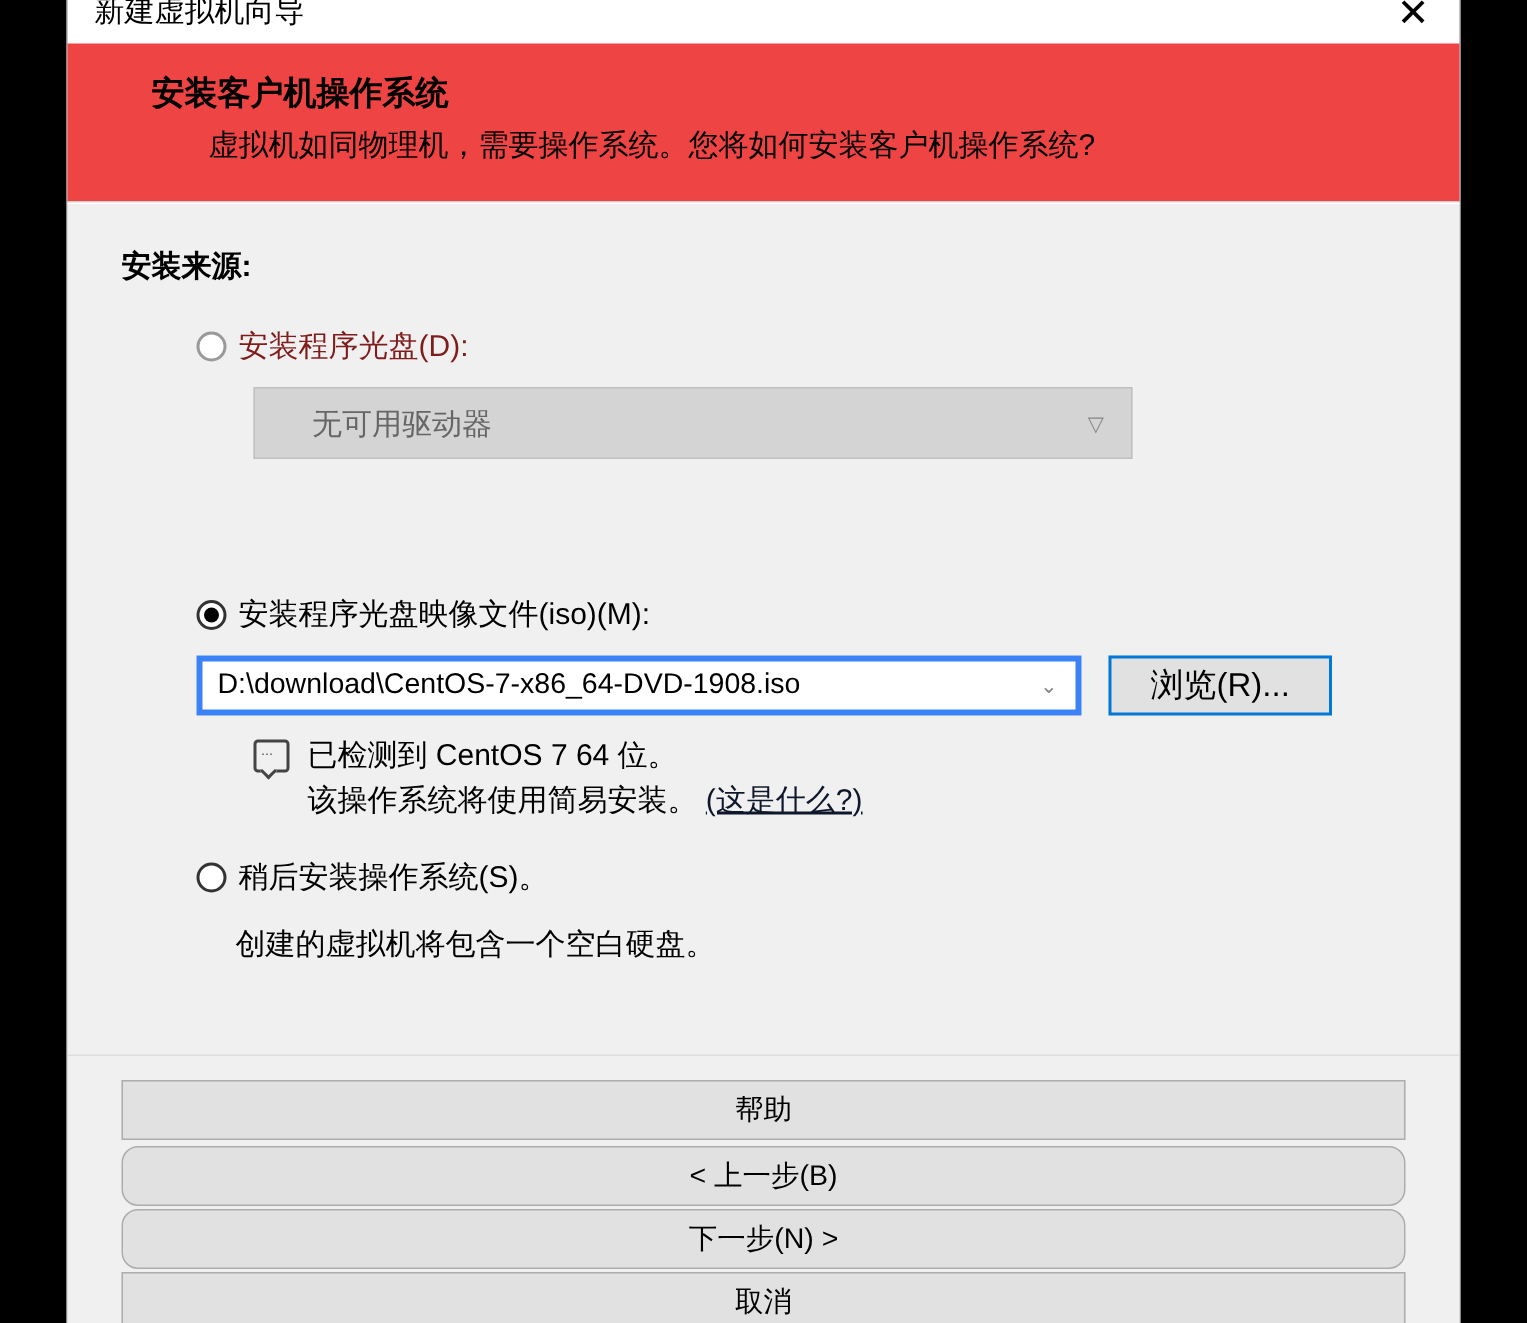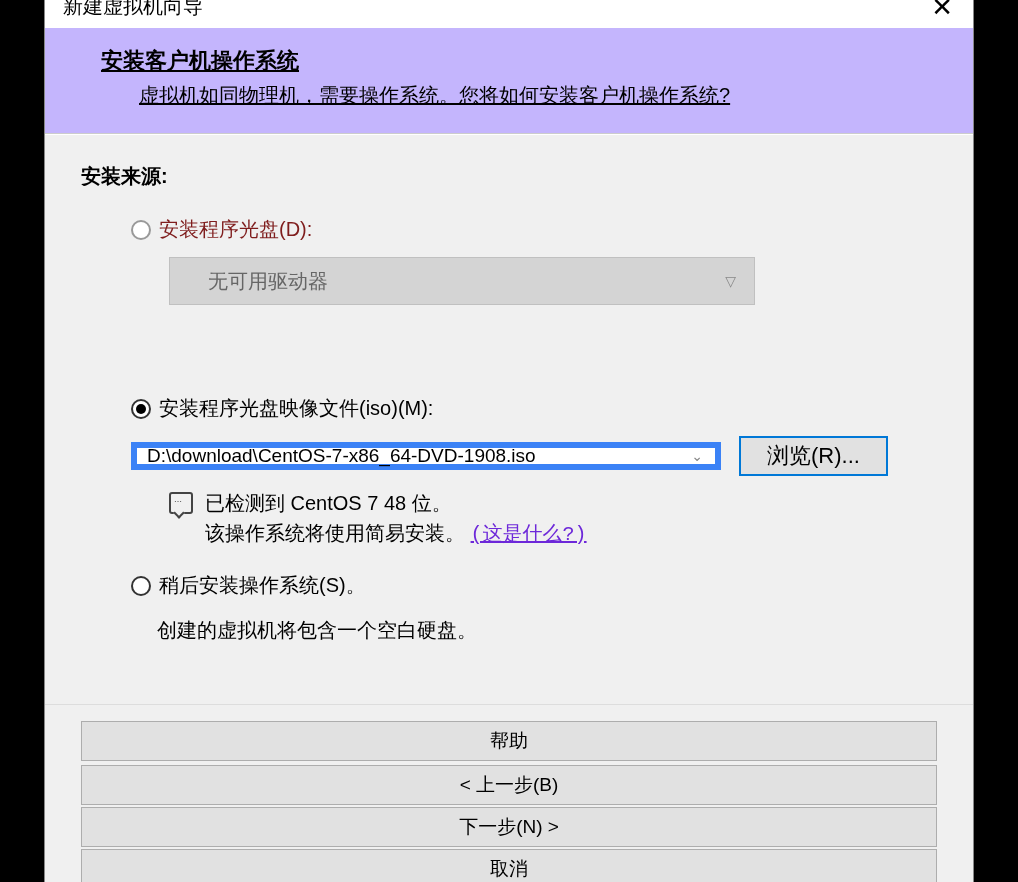--- a/index.html
+++ b/index.html
@@ -31,24 +31,23 @@
       font-size: 20px;
     }
     .close-icon {
       font-size: 26px;
       font-weight: 300;
       cursor: pointer;
       padding: 0 6px;
       line-height: 1;
     }
     .header {
-      background: #c4b5fd;
+      background: #ef4444;
       padding: 18px 40px 24px 60px;
       border-bottom: 1px solid #ccc;
-      text-decoration: underline;
     }
     .header-title {
       font-weight: bold;
       font-size: 22px;
       margin-bottom: 6px;
       margin-left: -4px;
     }
     .header-desc {
       font-size: 20px;
       margin-left: 34px;
@@ -118,22 +117,22 @@
     .iso-row {
       margin-left: 50px;
       display: flex;
       align-items: center;
       gap: 18px;
       margin-bottom: 12px;
       margin-top: 14px;
     }
     .iso-combo {
       background: #fff;
-      border: 6px solid #3b82f6;
-      height: 28px;
+      border: 4px solid #3b82f6;
+      height: 40px;
       flex: 1;
       max-width: 590px;
       display: flex;
       align-items: center;
       justify-content: space-between;
       padding: 0 12px 0 10px;
       font-size: 19px;
     }
     .browse-btn {
       background: #e1e1e1;
@@ -183,24 +182,23 @@
       width: 14px;
       font-size: 8px;
       letter-spacing: 1px;
       color: #444;
       line-height: 1;
     }
     .info-text {
       line-height: 1.5;
     }
     .link {
-      color: #6d28d9;
+      color: #0f172a;
       text-decoration: underline;
       cursor: pointer;
-      font-family: Liberation Mono, monospace;
     }
     .later-desc {
       margin-left: 76px;
       font-size: 20px;
       margin-top: 18px;
     }
     .footer {
       background: #f0f0f0;
       border-top: 1px solid #ddd;
       padding: 16px 36px 20px 36px;
@@ -221,20 +219,21 @@
       display: flex;
       align-items: center;
       justify-content: center;
       min-width: 120px;
     }
     .btn-help {
       min-width: 140px;
     }
     .btn-nav {
       min-width: 155px;
+      border-radius: 11px;
     }
   </style>
 </head>
 <body>
 
 <div class="dialog">
   <div class="titlebar">
     <span>新建虚拟机向导</span>
     <span class="close-icon">✕</span>
   </div>
@@ -266,21 +265,21 @@
         <span class="chevron-down">⌄</span>
       </div>
       <div class="browse-btn">浏览(R)...</div>
     </div>
 
     <div class="info-row">
       <div class="info-icon">
         <span class="info-icon-dots">⋯</span>
       </div>
       <div class="info-text">
-        <span>已检测到 CentOS 7 48 位。</span><br>
+        <span>已检测到 CentOS 7 64 位。</span><br>
         <span>该操作系统将使用简易安装。</span>
         <span class="link">(这是什么?)</span>
       </div>
     </div>
 
     <div class="option-row">
       <span class="radio"></span>
       <span class="option-label">稍后安装操作系统(S)。</span>
     </div>
     <div class="later-desc">创建的虚拟机将包含一个空白硬盘。</div>

